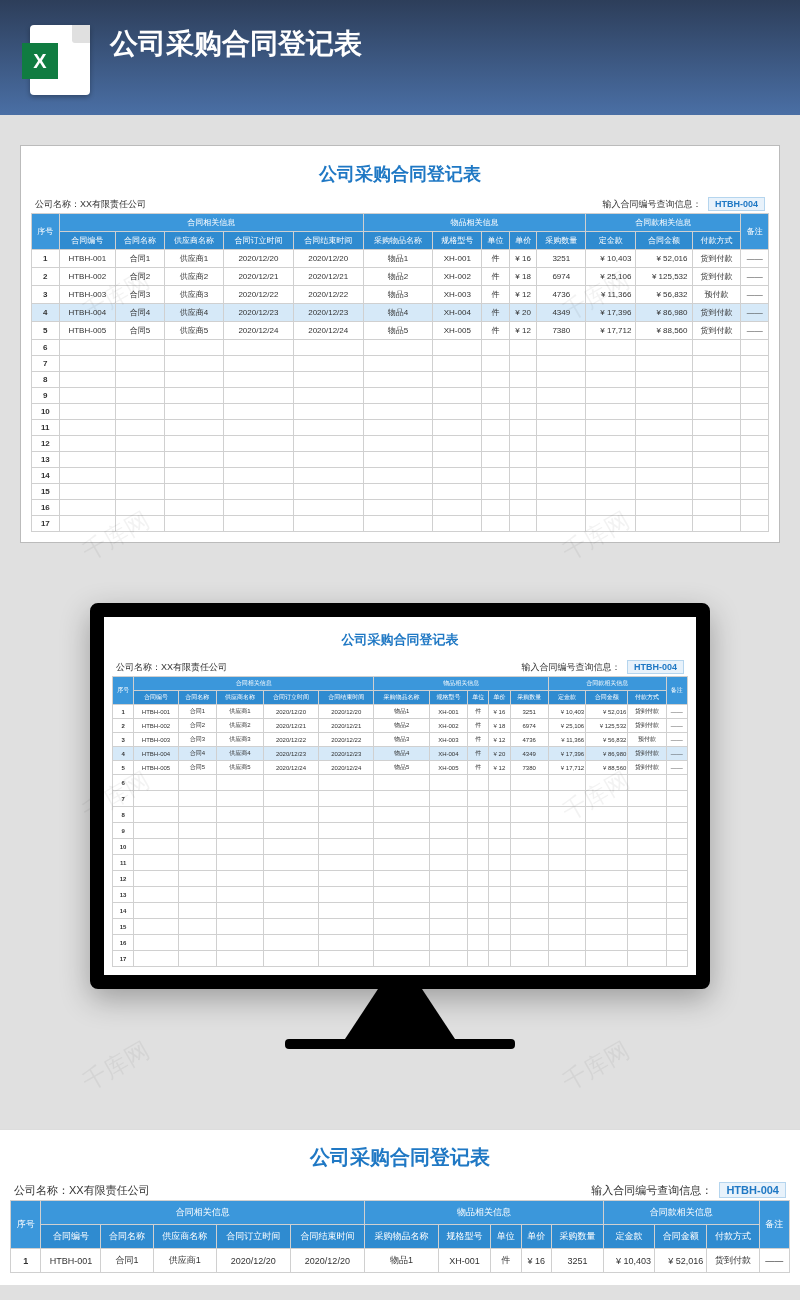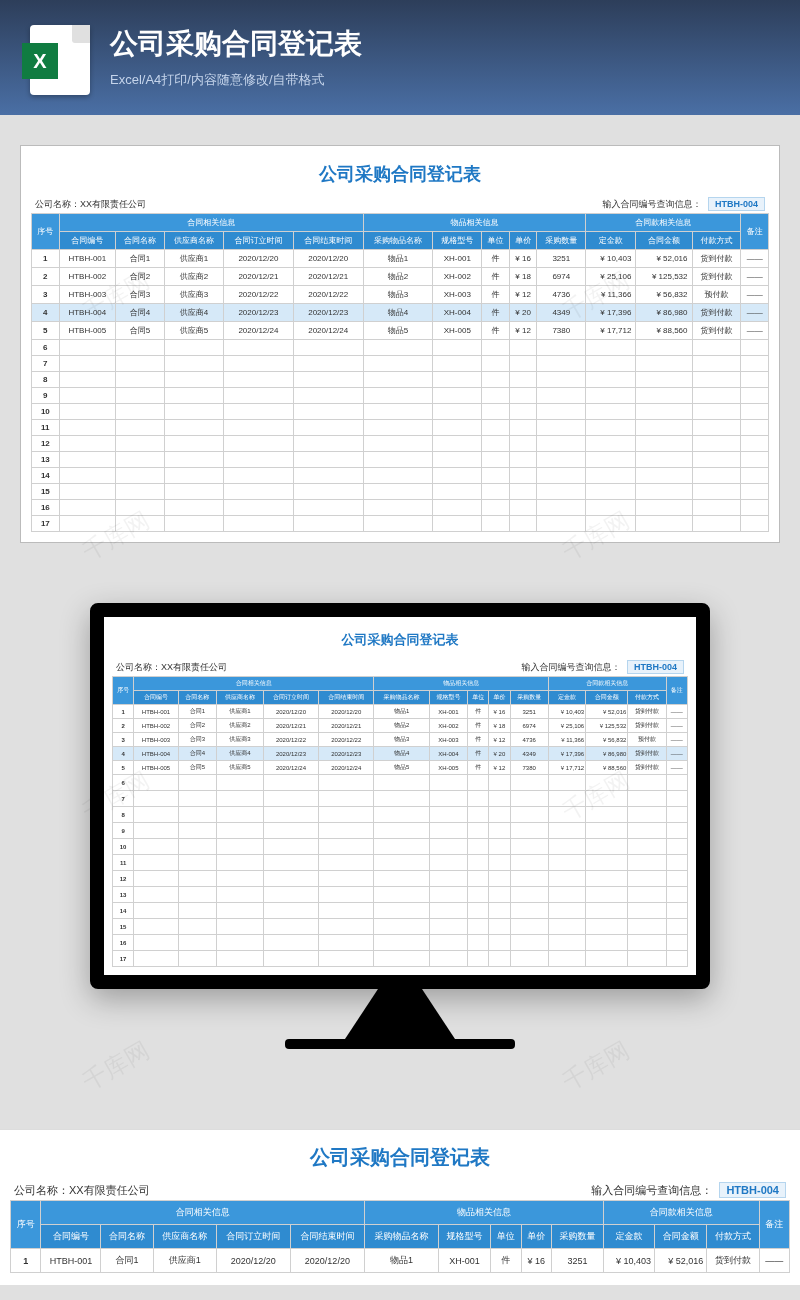--- a/index.html
+++ b/index.html
@@ -48,21 +48,20 @@
 </style>
 </head>
 <body>
 
 <div class="hero">
   <div class="excel-icon">
     <div class="excel-x">X</div>
   </div>
   <div class="hero-text">
     <h1>公司采购合同登记表</h1>
-    <p>Excel/A4打印/内容随意修改/自带格式</p>
   </div>
 </div>
 
 <div class="panel">
   <div class="sheet-title">公司采购合同登记表</div>
   <div class="inforow">
     <span>公司名称：XX有限责任公司</span>
     <span>
       <span>输入合同编号查询信息：</span>
       <span class="query-box">HTBH-004</span>

